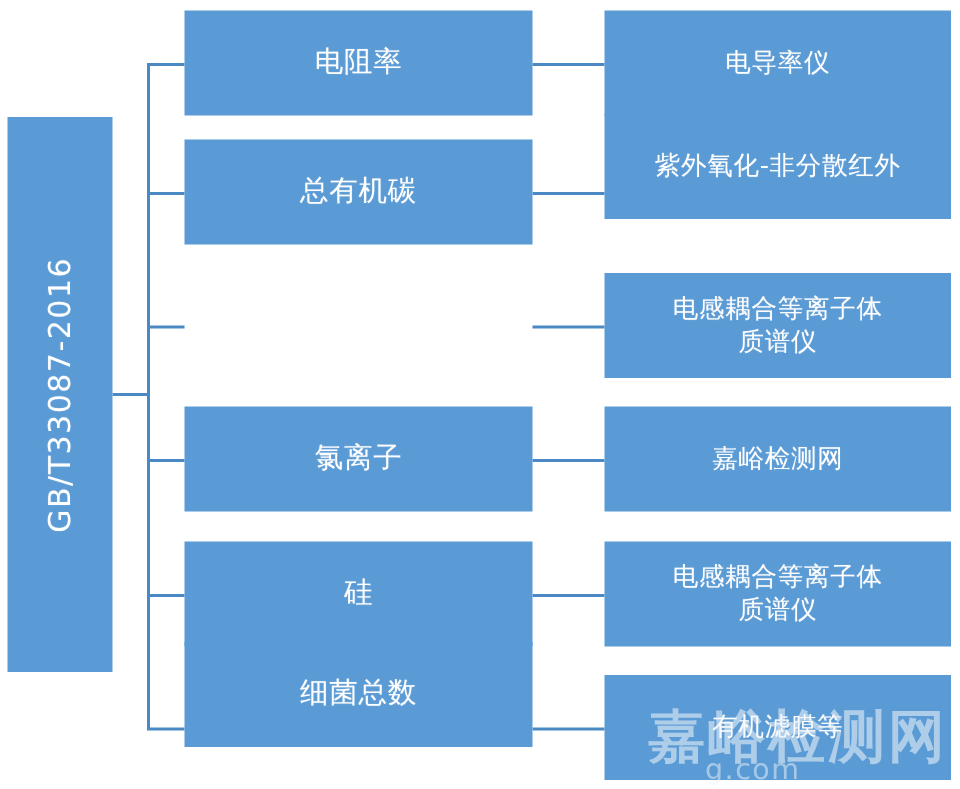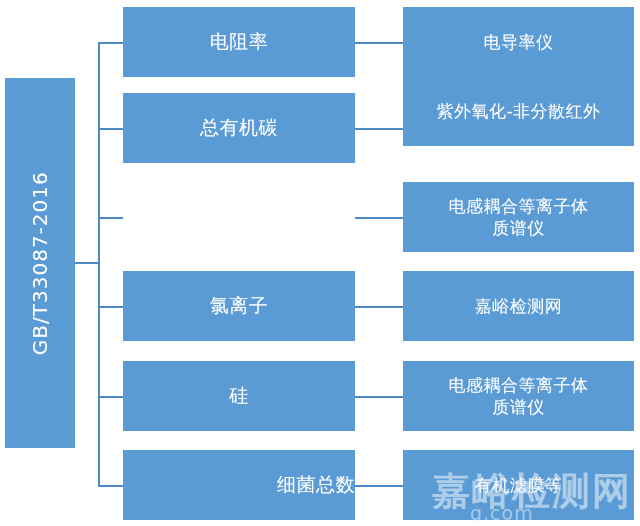--- a/index.html
+++ b/index.html
@@ -161,21 +161,21 @@
   <div class="node node-mid" style="top:361px;">
     <span class="txt">硅</span>
   </div>
   <div class="node node-leaf two-line" style="top:361px;">
     <span class="txt">
       <span class="line">电感耦合等离子体</span>
       <span class="line">质谱仪</span>
     </span>
   </div>
 
-  <div class="node node-mid" style="top:450px;text-align:right;">
+  <div class="node node-mid" style="top:428px;">
     <span class="txt">细菌总数</span>
   </div>
   <div class="node node-leaf two-line" style="top:450px;">
     <span class="txt">
       <span class="line">有机滤膜等</span>
     </span>
   </div>
 
   <div class="watermark wm-cn">嘉峪检测网</div>
   <div class="watermark wm-en">g.com</div>

